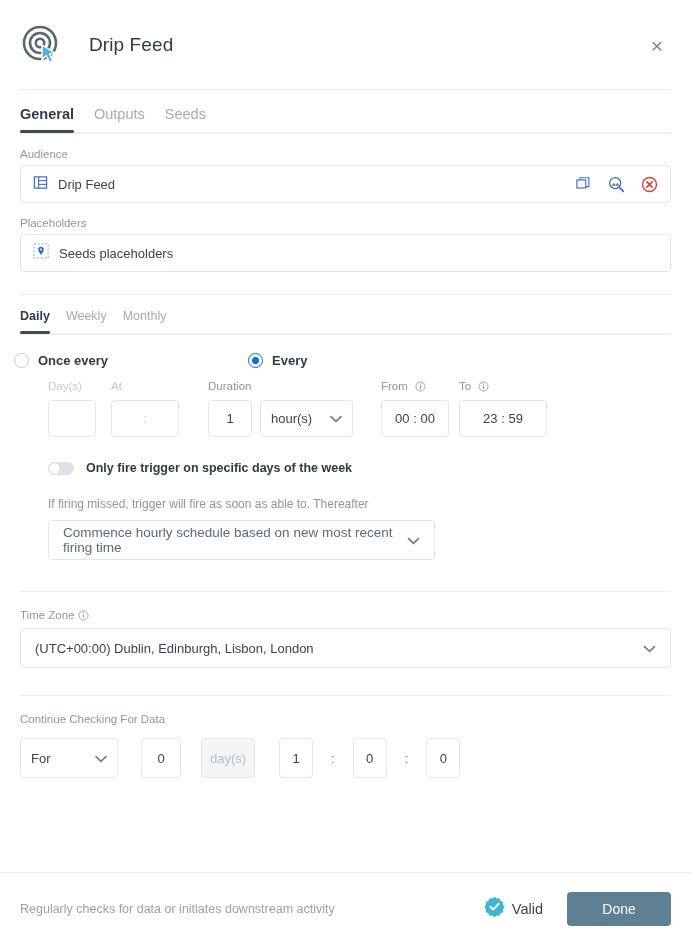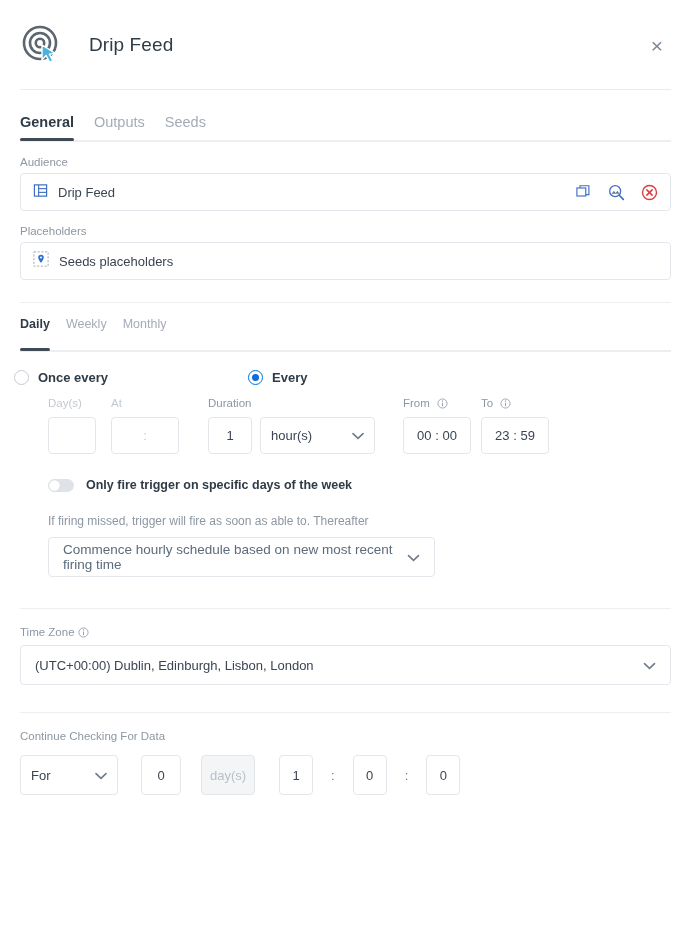--- a/index.html
+++ b/index.html
@@ -22,21 +22,21 @@
   }
   .close-btn {
     margin-left:auto; width:28px; height:28px; display:flex; align-items:center;
     justify-content:center; color:#7b8795; font-size:21px; cursor:pointer;
     line-height:1; font-weight:300;
   }
   .hrule { height:1px; background:#e9ecef; margin:17px 20px 0 20px; }
 
   
   .tabs { display:flex; gap:20px; padding:16px 20px 0 20px; position:relative; }
-  .tab { font-size:14.5px; color:#a3acb6; padding-bottom:10px; cursor:pointer; position:relative;margin-top:8px; }
+  .tab { font-size:14.5px; color:#a3acb6; padding-bottom:10px; cursor:pointer; position:relative; }
   .tab.active { color:#2f3b46; font-weight:bold; }
   .tab.active::after {
     content:""; position:absolute; left:0; right:0; bottom:-1px; height:3px;
     background:#3f4a57; border-radius:2px;
   }
   .tabs-underline { height:2px; background:#eceff1; margin:0 20px; }
 
   
   .section { padding:0 20px; }
   .field-label { font-size:11.5px; color:#8d97a2; margin:14px 0 5px 0; }
@@ -47,21 +47,21 @@
   .box .lbl { font-size:13px; color:#3b4452; margin-left:10px; }
   .row-icons { margin-left:auto; display:flex; align-items:center; gap:16px; }
   .row-icons .ic { cursor:pointer; display:flex; }
 
   .divider { height:1px; background:#eceff1; margin:22px 20px 0 20px; }
 
   .section-title { font-size:14.5px; color:#2f3b46; padding:20px 20px 0 20px; font-weight:bold; }
 
   
   .subtabs { display:flex; gap:16px; padding:14px 20px 0 20px; }
-  .subtab { font-size:12.5px; color:#a3acb6; padding-bottom:19px; cursor:pointer; position:relative; }
+  .subtab { font-size:12.5px; color:#a3acb6; padding-bottom:10px; cursor:pointer; position:relative; }
   .subtab.active { color:#2f3b46; font-weight:bold; }
   .subtab.active::after {
     content:""; position:absolute; left:0; right:0; bottom:-1px; height:3px;
     background:#3f4a57; border-radius:2px;
   }
   .subtabs-underline { height:2px; background:#eceff1; margin:0 20px; }
 
   
   .radio-row { display:flex; align-items:center; padding:18px 20px 0 14px; }
   .radio-wrap { display:flex; align-items:center; cursor:pointer; }
@@ -245,21 +245,21 @@
       <span class="inp" style="width:48px;"></span>
     </span>
     <span class="ig" style="width:68px; margin-left:15px;">
       <span class="ig-label dim">At</span>
       <span class="inp dim" style="width:68px;">:</span>
     </span>
     <span class="ig" style="margin-left:29px;">
       <span class="ig-label">Duration</span>
       <span style="display:flex; gap:8px;">
         <span class="inp" style="width:44px;">1</span>
-        <span class="sel" style="width:115px;">
+        <span class="sel" style="width:93px;">
           <span>hour(s)</span>
           <span class="chev">
             <svg width="12" height="8" viewBox="0 0 12 8">
                 <path d="M1 1.6 L6 6.4 L11 1.6" fill="none" stroke="#6f7b89" stroke-width="1.6" stroke-linecap="round"></path>
               </svg>
           </span>
         </span>
       </span>
     </span>
     <span class="ig" style="margin-left:28px;">
@@ -279,21 +279,21 @@
       <span class="ig-label">
         <span>To</span>
         <span class="info info-ico">
           <svg width="11" height="11" viewBox="0 0 12 12">
               <circle cx="6" cy="6" r="5" fill="none" stroke="#9aa3ad" stroke-width="1"></circle>
               <line x1="6" y1="5" x2="6" y2="9" stroke="#9aa3ad" stroke-width="1.1"></line>
               <circle cx="6" cy="3.3" r=".75" fill="#9aa3ad"></circle>
             </svg>
         </span>
       </span>
-      <span class="inp" style="width:68px;">23 : 59</span>
+      <span class="inp" style="width:88px;">23 : 59</span>
     </span>
   </div>
 
   <div class="toggle-row">
     <span class="toggle"></span>
     <span class="toggle-lbl">Only fire trigger on specific days of the week</span>
   </div>
 
   <div class="missed-note">If firing missed, trigger will fire as soon as able to. Thereafter</div>
   <div class="missed-sel-wrap">
@@ -346,14 +346,27 @@
     </span>
     <span class="inp" style="width:40px; height:40px; margin-left:7px;">0</span>
     <span class="inp disabled" style="width:54px; height:40px; margin-left:4px;">day(s)</span>
     <span class="inp" style="width:34px; height:40px; margin-left:8px;">1</span>
     <span class="colon">:</span>
     <span class="inp" style="width:34px; height:40px;">0</span>
     <span class="colon">:</span>
     <span class="inp" style="width:34px; height:40px;">0</span>
   </div>
 
+  <div class="footer">
+    <span class="footer-note">Regularly checks for data or initiates downstream activity</span>
+    <span class="valid">
+      <span>
+        <svg width="21" height="21" viewBox="0 0 22 22">
+          <path fill="#3fb6cf" d="M11 0.8 l2.3 1.9 l3 -0.3 l1.1 2.8 l2.8 1.1 l-0.3 3 l1.9 2.3 l-1.9 2.3 l0.3 3 l-2.8 1.1 l-1.1 2.8 l-3 -0.3 l-2.3 1.9 l-2.3 -1.9 l-3 0.3 l-1.1 -2.8 l-2.8 -1.1 l0.3 -3 l-1.9 -2.3 l1.9 -2.3 l-0.3 -3 l2.8 -1.1 l1.1 -2.8 l3 0.3 z"></path>
+          <path d="M6.6 11.2 L9.6 14.2 L15.3 8.1" fill="none" stroke="#ffffff" stroke-width="2" stroke-linecap="round" stroke-linejoin="round"></path>
+        </svg>
+      </span>
+      <span class="valid-lbl">Valid</span>
+    </span>
+    <button class="done-btn">Done</button>
+  </div>
 
 </div>
 
 </body></html>

